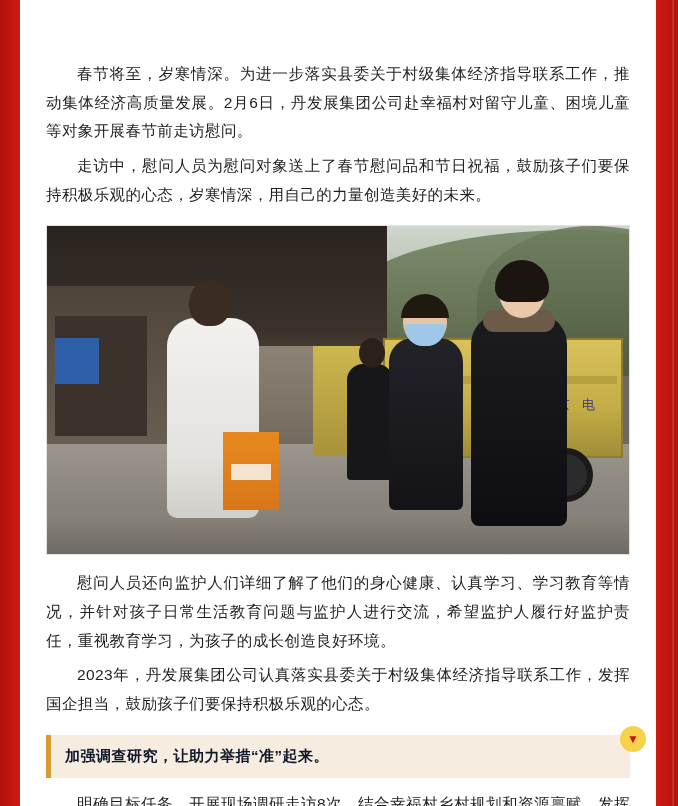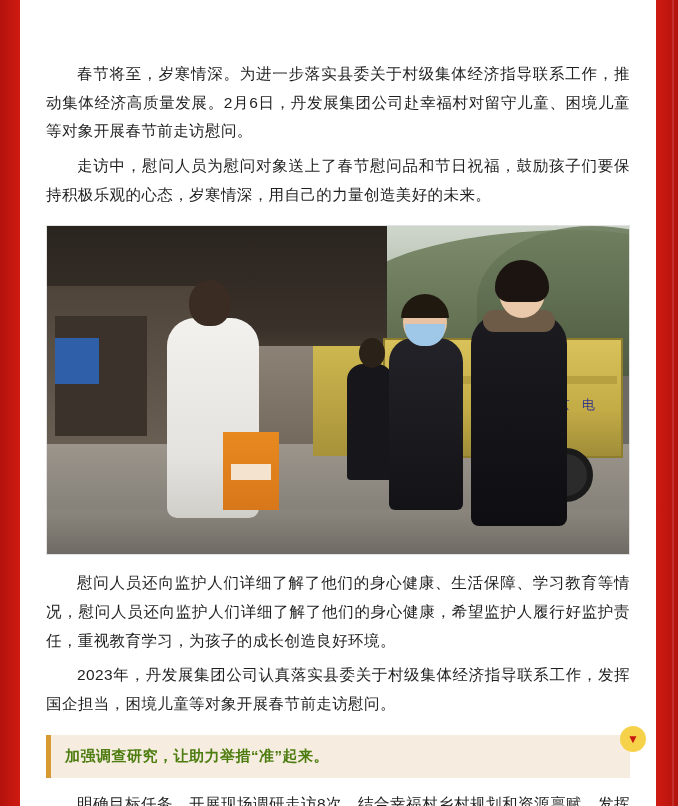--- a/index.html
+++ b/index.html
@@ -202,21 +202,21 @@
     background: #6d5b47; border-radius: 12px;
   }
 
   .callout {
     margin: 16px 0 12px 0;
     background: #f6ede0;
     border-left: 5px solid #d79a33;
     padding: 12px 14px;
     font-size: 15px;
     font-weight: bold;
-    color: #4d7c0f;
+    color: #0f172a;
     letter-spacing: 0.5px;
   }
   .floatmark {
     position: absolute;
     right: 32px;
     top: 726px;
     width: 26px;
     height: 26px;
     background: #f6d24a;
     border-radius: 50%;
@@ -271,22 +271,22 @@
       <div class="p-head-3"></div>
       <div class="p-hair-3"></div>
       <div class="p-mask"></div>
 
       <div class="person p-blackcoat-3"></div>
       <div class="p-scarf-4"></div>
       <div class="p-head-4"></div>
       <div class="p-hair-4"></div>
     </div>
 
-    <p class="para">慰问人员还向监护人们详细了解了他们的身心健康、生活保障、学习教育等情况，慰问人员还向监护人们详细了解了他们的身心健康，希望监护人履行好监护责任，重视教育学习，为孩子的成长创造良好环境。</p>
-    <p class="para">2023年，丹发展集团公司认真落实县委关于村级集体经济指导联系工作，发挥国企担当，困境儿童等对象开展春节前走访慰问。</p>
+    <p class="para">慰问人员还向监护人们详细了解了他们的身心健康、认真学习、学习教育等情况，并针对孩子日常生活教育问题与监护人进行交流，希望监护人履行好监护责任，重视教育学习，为孩子的成长创造良好环境。</p>
+    <p class="para">2023年，丹发展集团公司认真落实县委关于村级集体经济指导联系工作，发挥国企担当，鼓励孩子们要保持积极乐观的心态。</p>
 
     <div class="callout">加强调查研究，让助力举措“准”起来。</div>
 
     <p class="para">明确目标任务，开展现场调研走访8次，结合幸福村乡村规划和资源禀赋，发挥企业优势，制定增收举措5项，实现重点精准发力。</p>
 
   </div>
 
   <div class="floatmark">▼</div>
 </div>
 

